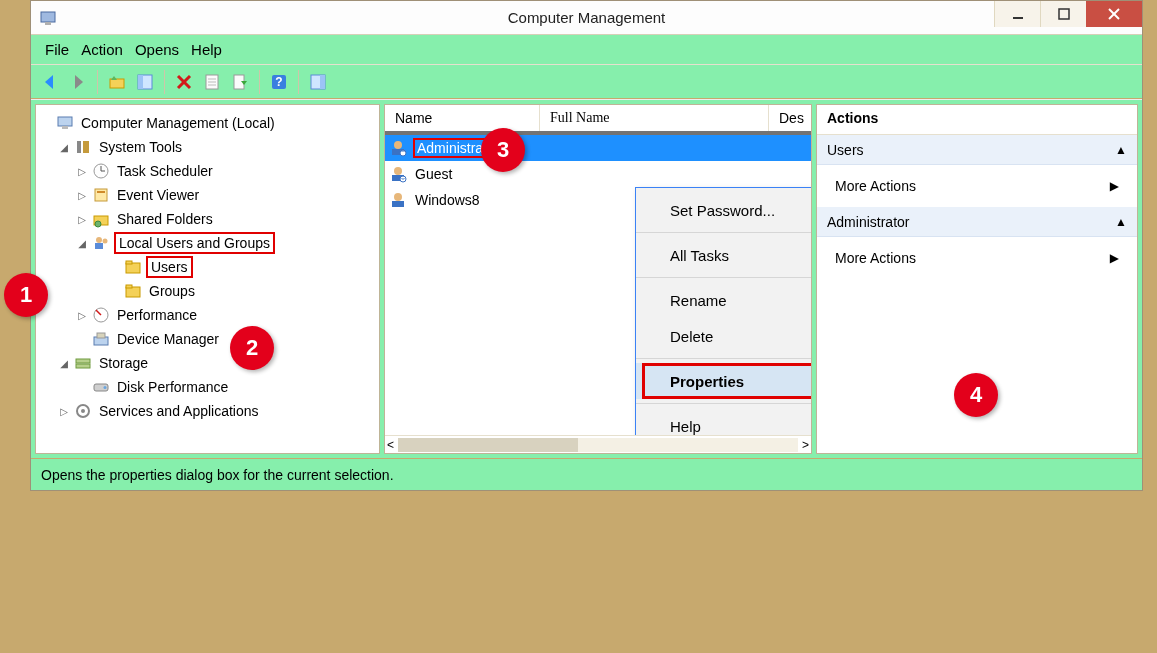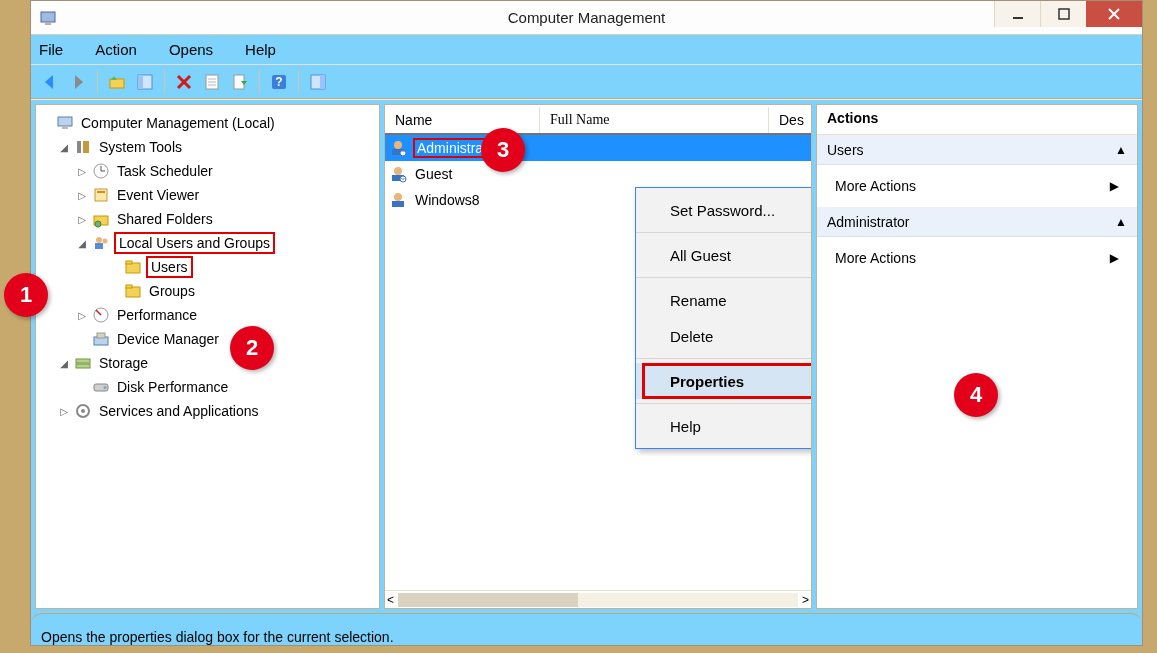--- a/index.html
+++ b/index.html
@@ -9,22 +9,22 @@
     font-size: 14px;
     background: #c7a96e;
     width: 1157px;
     height: 653px;
     overflow: hidden;
     position: relative;
   }
   .window {
     position: absolute;
     left: 30px; top: 0;
-    width: 1113px; height: 646px;
-    background: #7dd3fc;
+    width: 1113px; height: 491px;
+    background: #86efac;
     border: 1px solid #9f9077;
   }
   
   .titlebar {
     height: 34px;
     background: #fdfdfd;
     border-bottom: 1px solid #d7cfb8;
     display: flex;
     align-items: center;
     position: relative;
@@ -46,22 +46,22 @@
     width: 46px; height: 26px;
     display: flex; align-items: center; justify-content: center;
     font-family: Arial;
   }
   .winbtn.min, .winbtn.max { background: #f7f3ea; color: #333; border-left: 1px solid #e0d8c0; }
   .winbtn.close { background: #c94f43; color: #fff; width: 56px; }
   
   .menubar {
     height: 30px;
     display: flex; align-items: center;
-    gap: 32px;
-    padding: 0 8px;
+    gap: 12px;
+    padding: 0 14px;
     border-bottom: 1px solid #e6e0ce;
     font-size: 15px;
   }
   .menubar span { cursor: default; }
   
   .toolbar {
     height: 34px;
     display: flex; align-items: center;
     padding: 0 6px;
     border-bottom: 1px solid #c7a96e;
@@ -120,21 +120,21 @@
     font-size: 10px;
   }
   .expander.blank { visibility: hidden; }
   .node-icon { width: 18px; height: 18px; display: inline-flex; align-items: center; justify-content: center; }
   .node-label { padding: 1px 3px; }
   .red-box { border: 2px solid #e00000; }
   
   .list-header {
     height: 30px;
     display: flex;
-    border-bottom: 2px solid #737373;
+    border-bottom: 4px solid #737373;
     font-size: 14px;
     background: #fff;
     align-items: flex-end;
   }
   .col { padding: 5px 10px; border-right: 1px solid #e6e0ce; }
   .col.name { width: 155px; }
   .col.full { flex: 1; font-family: Liberation Serif, serif; }
   .col.des { width: 42px; border-right: none; }
   .list-body { flex: 1; overflow: hidden; position: relative; }
   .row {
@@ -199,24 +199,23 @@
   .actions-group-hdr .caret { margin-left: auto; font-size: 12px; }
   .actions-link {
     height: 30px; padding: 21px 18px;
     display: flex; align-items: center;
   }
   .actions-link .sub-arrow { margin-left: auto; font-size: 12px; }
   
   .statusbar {
     height: 32px;
     border-top: 1px solid #c7a96e;
-    display: flex; align-items: flex-end;
+    display: flex; align-items: center;
     padding: 0 10px;
     font-size: 14px;
-    border-radius: 11px;
   }
   
   .callout {
     position: absolute;
     width: 44px; height: 44px;
     border-radius: 50%;
     background: #e3001b;
     color: #fff;
     font-weight: 700;
     font-size: 22px;
@@ -534,21 +533,21 @@
                 <circle cx="9" cy="6" r="4" fill="#e7b77a"></circle>
                 <rect x="3" y="10" width="12" height="6" fill="#3a72c4"></rect>
               </svg></span>
           <span class="row-label">Windows8</span>
         </div>
 
         <div class="context-menu">
           <div class="cm-item">Set Password...</div>
           <div class="cm-sep"></div>
           <div class="cm-item">
-            <span>All Guest</span>
+            <span>All Tasks</span>
 
           </div>
           <div class="cm-sep"></div>
           <div class="cm-item">Rename</div>
           <div class="cm-item">Delete</div>
           <div class="cm-sep"></div>
           <div class="cm-item hover bold" style="position:relative;text-align:center;">
             <span>Properties</span>
             <span class="cm-redbox"></span>
           </div>

